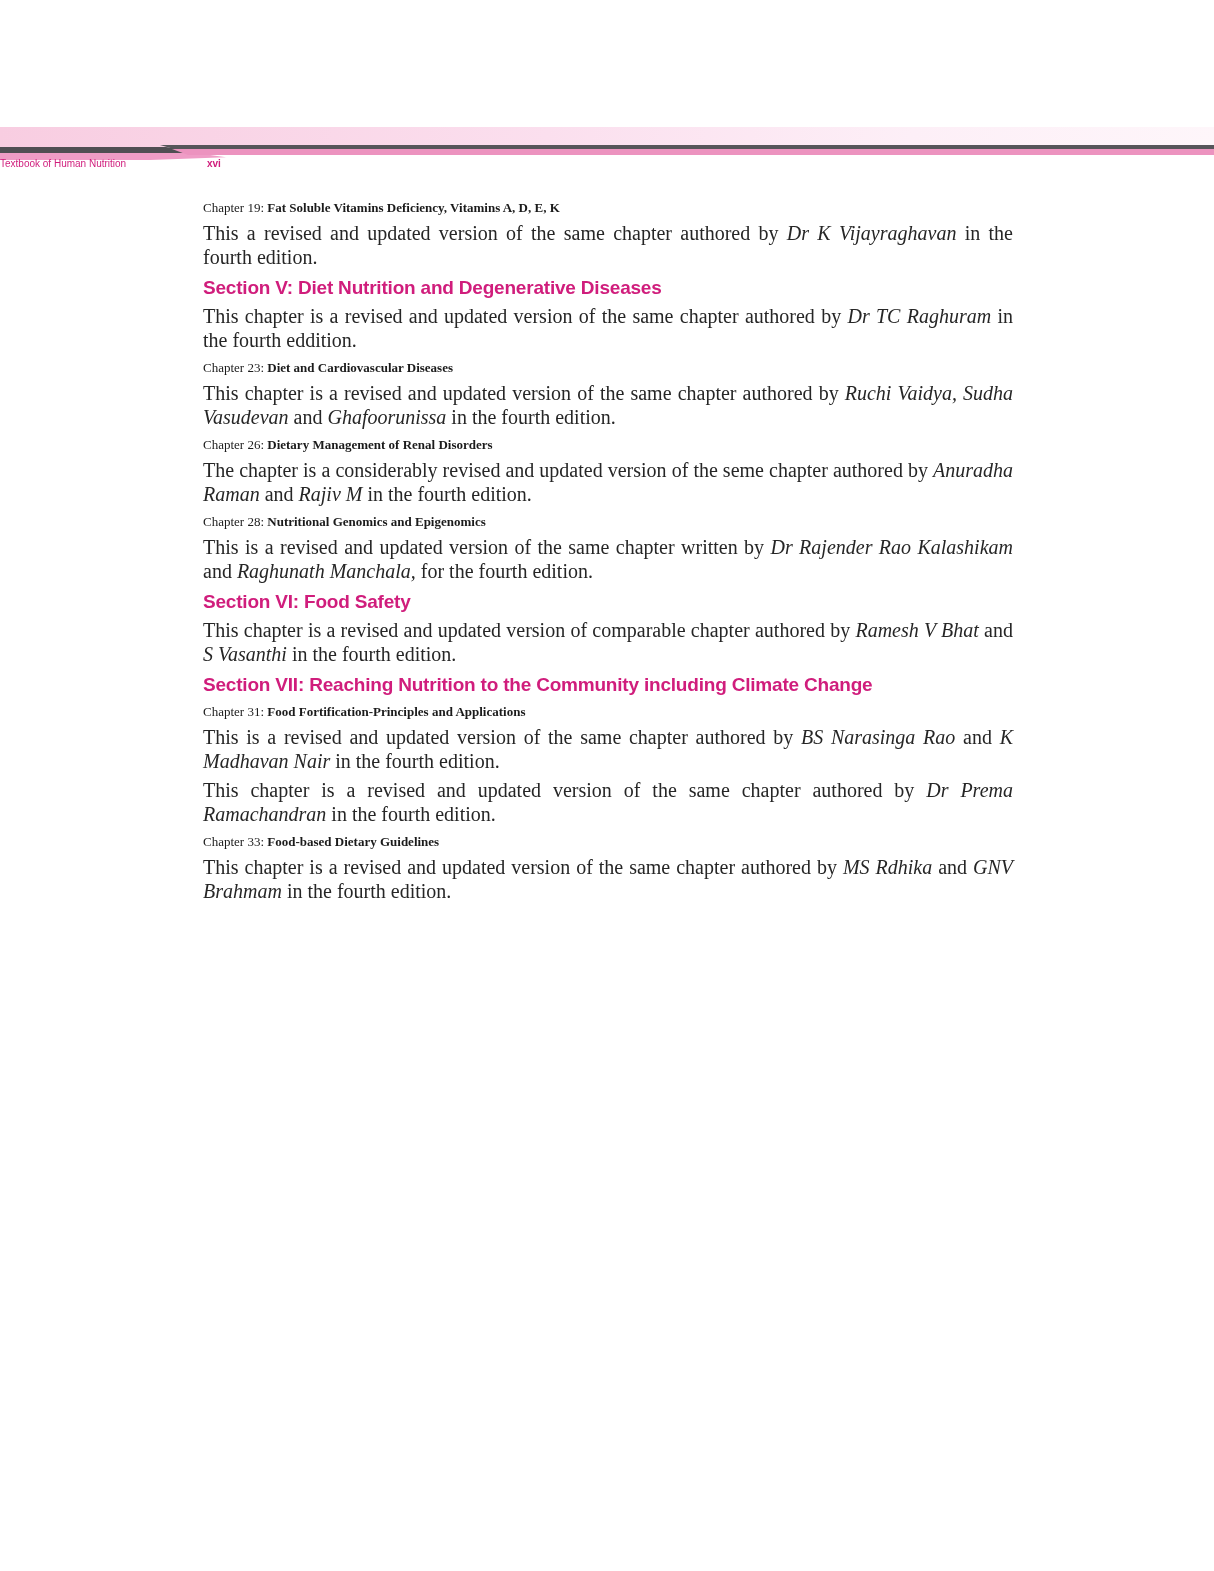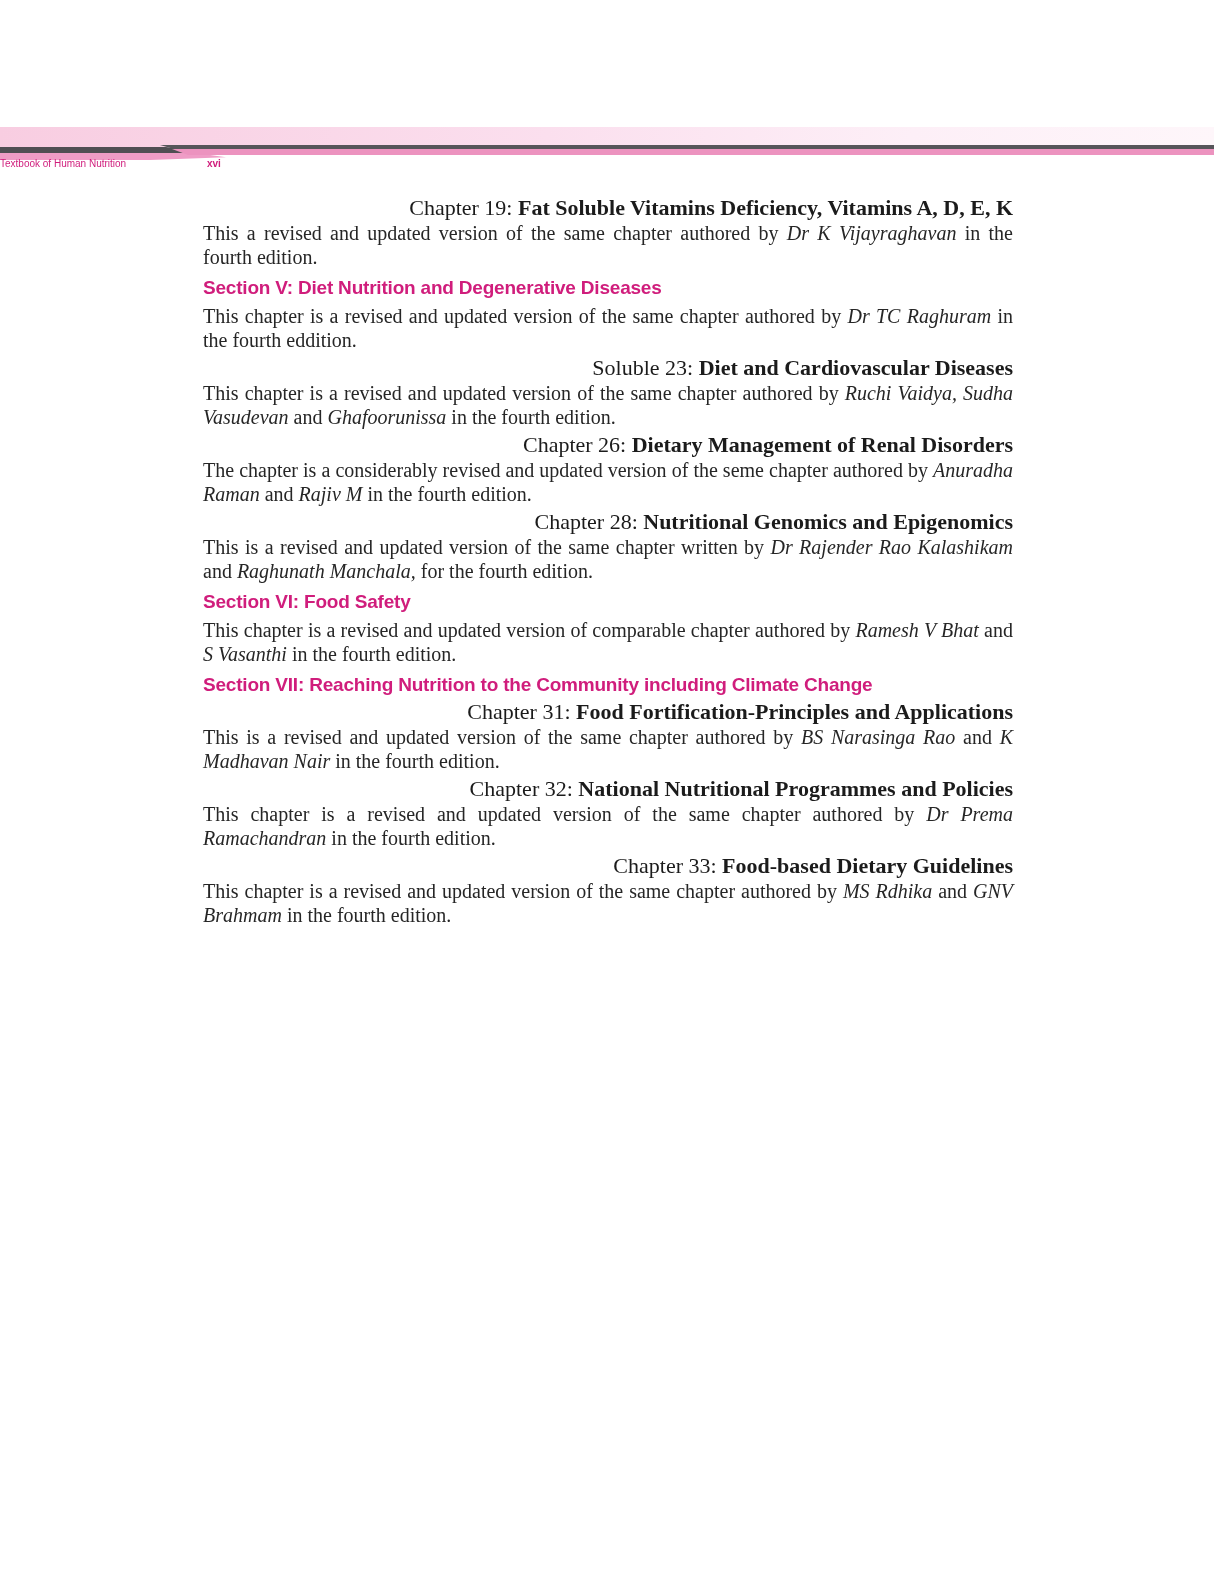--- a/index.html
+++ b/index.html
@@ -62,24 +62,23 @@
   .section-heading {
     font-family: "Liberation Sans", sans-serif;
     font-weight: bold;
     font-size: 19px; line-height: 22px;
     letter-spacing: -0.2px;
     color: var(--magenta, #d01d7c);
     margin: 8px 0 5px 0;
   }
   .chapter { margin: 0 0 5px 0; }
   .chapter-heading {
-    font-size: 22px; line-height: 22px;
+    font-size: 13px; line-height: 22px;
     font-weight: normal; color: #1b1b1b;
     margin: 0 0 2px 0;
-    text-align: right;
   }
   .chapter-title { font-weight: bold; }
   .chapter-body {
     font-size: 20px; line-height: 24px;
     margin: 0; text-align: justify; color: #262626;
   }
   .chapter-body em { font-style: italic; }
 </style>
 </head>
 <body style="--magenta: #d01d7c;">
@@ -98,41 +97,40 @@
 <main class="page-content">
     <div class="chapter">
       <h3 class="chapter-heading"><span class="chapter-number">Chapter 19: </span><span class="chapter-title">Fat Soluble Vitamins Deficiency, Vitamins A, D, E, K</span></h3>
       <p class="chapter-body"><span>This a revised and updated version of the same chapter authored by </span><em>Dr K Vijayraghavan</em><span> in the fourth edition.</span></p>
     </div>
     <h2 class="section-heading">Section V: Diet Nutrition and Degenerative Diseases</h2>
     <div class="chapter">
       <p class="chapter-body"><span>This chapter is a revised and updated version of the same chapter authored by </span><em>Dr TC Raghuram</em><span> in the fourth eddition.</span></p>
     </div>
     <div class="chapter">
-      <h3 class="chapter-heading"><span class="chapter-number">Soluble 23: </span><span class="chapter-title">Diet and Cardiovascular Diseases</span></h3>
+      <h3 class="chapter-heading"><span class="chapter-number">Chapter 23: </span><span class="chapter-title">Diet and Cardiovascular Diseases</span></h3>
       <p class="chapter-body"><span>This chapter is a revised and updated version of the same chapter authored by </span><em>Ruchi Vaidya, Sudha Vasudevan</em><span> and </span><em>Ghafoorunissa</em><span> in the fourth edition.</span></p>
     </div>
     <div class="chapter">
       <h3 class="chapter-heading"><span class="chapter-number">Chapter 26: </span><span class="chapter-title">Dietary Management of Renal Disorders</span></h3>
       <p class="chapter-body"><span>The chapter is a considerably revised and updated version of the seme chapter authored by </span><em>Anuradha Raman</em><span> and </span><em>Rajiv M</em><span> in the fourth edition.</span></p>
     </div>
     <div class="chapter">
       <h3 class="chapter-heading"><span class="chapter-number">Chapter 28: </span><span class="chapter-title">Nutritional Genomics and Epigenomics</span></h3>
       <p class="chapter-body"><span>This is a revised and updated version of the same chapter written by </span><em>Dr Rajender Rao Kalashikam</em><span> and </span><em>Raghunath Manchala,</em><span> for the fourth edition.</span></p>
     </div>
     <h2 class="section-heading">Section VI: Food Safety</h2>
     <div class="chapter">
       <p class="chapter-body"><span>This chapter is a revised and updated version of comparable chapter authored by </span><em>Ramesh V  Bhat</em><span> and </span><em>S Vasanthi</em><span> in the fourth edition.</span></p>
     </div>
     <h2 class="section-heading">Section VII: Reaching Nutrition to the Community including Climate Change</h2>
     <div class="chapter">
       <h3 class="chapter-heading"><span class="chapter-number">Chapter 31: </span><span class="chapter-title">Food Fortification-Principles and Applications</span></h3>
       <p class="chapter-body"><span>This is a revised and updated version of the same chapter authored by </span><em>BS Narasinga Rao</em><span> and </span><em>K Madhavan Nair</em><span> in the fourth edition.</span></p>
     </div>
     <div class="chapter">
-      <h3 class="chapter-heading"><span class="chapter-number">Chapter 32: </span><span class="chapter-title">National Nutritional Programmes and Policies</span></h3>
       <p class="chapter-body"><span>This chapter is a revised and updated version of the same chapter authored by </span><em>Dr Prema Ramachandran</em><span> in the fourth edition.</span></p>
     </div>
     <div class="chapter">
       <h3 class="chapter-heading"><span class="chapter-number">Chapter 33: </span><span class="chapter-title">Food-based Dietary Guidelines</span></h3>
       <p class="chapter-body"><span>This chapter is a revised and updated version of the same chapter authored by </span><em>MS Rdhika</em><span> and </span><em>GNV Brahmam</em><span> in the fourth edition.</span></p>
     </div>
   </main>
 
 </body></html>

